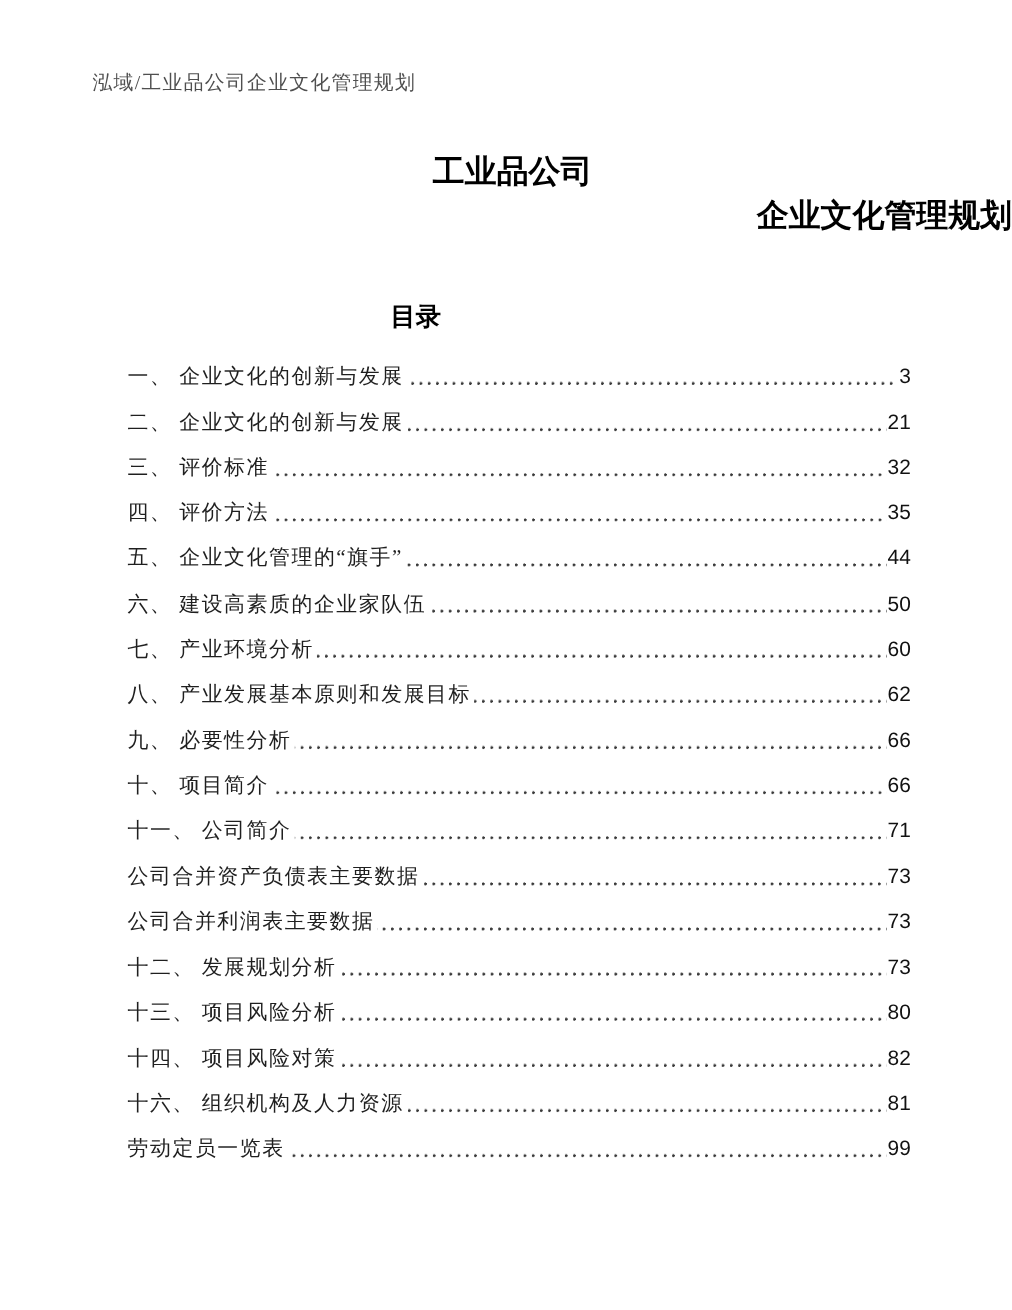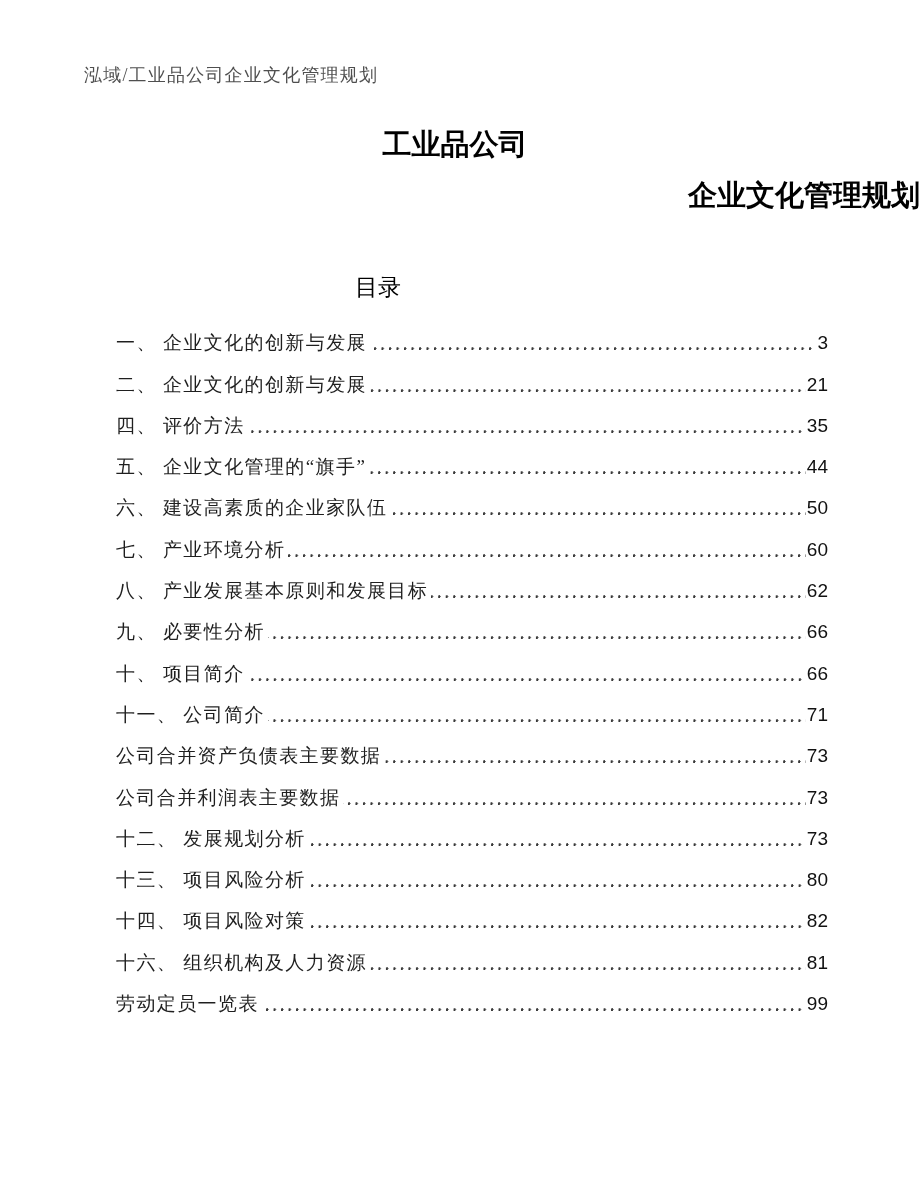--- a/index.html
+++ b/index.html
@@ -16,31 +16,31 @@
   }
   .doc-header{
     position:absolute;left:84px;top:53px;
     font-size:18px;letter-spacing:1.2px;color:var(--header-text);
     white-space:nowrap;
     margin-top:10px;
   }
   .doc-title{
     position:absolute;left:0;top:120px;width:900px;
     text-align:center;font-family:"Liberation Sans", sans-serif;
-    font-weight:bold;font-size:29px;color:#000;margin:5px;
+    font-weight:bold;font-size:29px;color:#000;margin:16px;
   }
   .doc-subtitle{
     position:absolute;left:0;top:176px;width:920px;
     text-align:right;font-family:"Liberation Sans", sans-serif;
     font-weight:bold;font-size:29px;color:#000;margin:0;
   }
   .toc-heading{
     position:absolute;left:0;top:272px;width:756px;
     text-align:center;font-family:"Liberation Sans", sans-serif;
-    font-weight:normal;font-size:23px;color:#000;
+    font-weight:bold;font-size:23px;color:#000;
   }
   .toc-list{
     position:absolute;left:116px;top:320px;width:712px;
   }
   .toc-row{
     display:flex;align-items:flex-end;
     height:41.3px;box-sizing:border-box;padding-bottom:9px;
     cursor:pointer;
   }
   .toc-label{
@@ -74,20 +74,25 @@
     <span class="toc-leader"></span>
     <span class="toc-page">3</span>
   </div>
 
   <div class="toc-row">
     <span class="toc-label">二、 企业文化的创新与发展</span>
     <span class="toc-leader"></span>
     <span class="toc-page">21</span>
   </div>
 
+  <div class="toc-row">
+    <span class="toc-label">三、 评价标准</span>
+    <span class="toc-leader"></span>
+    <span class="toc-page">32</span>
+  </div>
 
   <div class="toc-row">
     <span class="toc-label">四、 评价方法</span>
     <span class="toc-leader"></span>
     <span class="toc-page">35</span>
   </div>
 
   <div class="toc-row">
     <span class="toc-label">五、 企业文化管理的“旗手”</span>
     <span class="toc-leader"></span>

